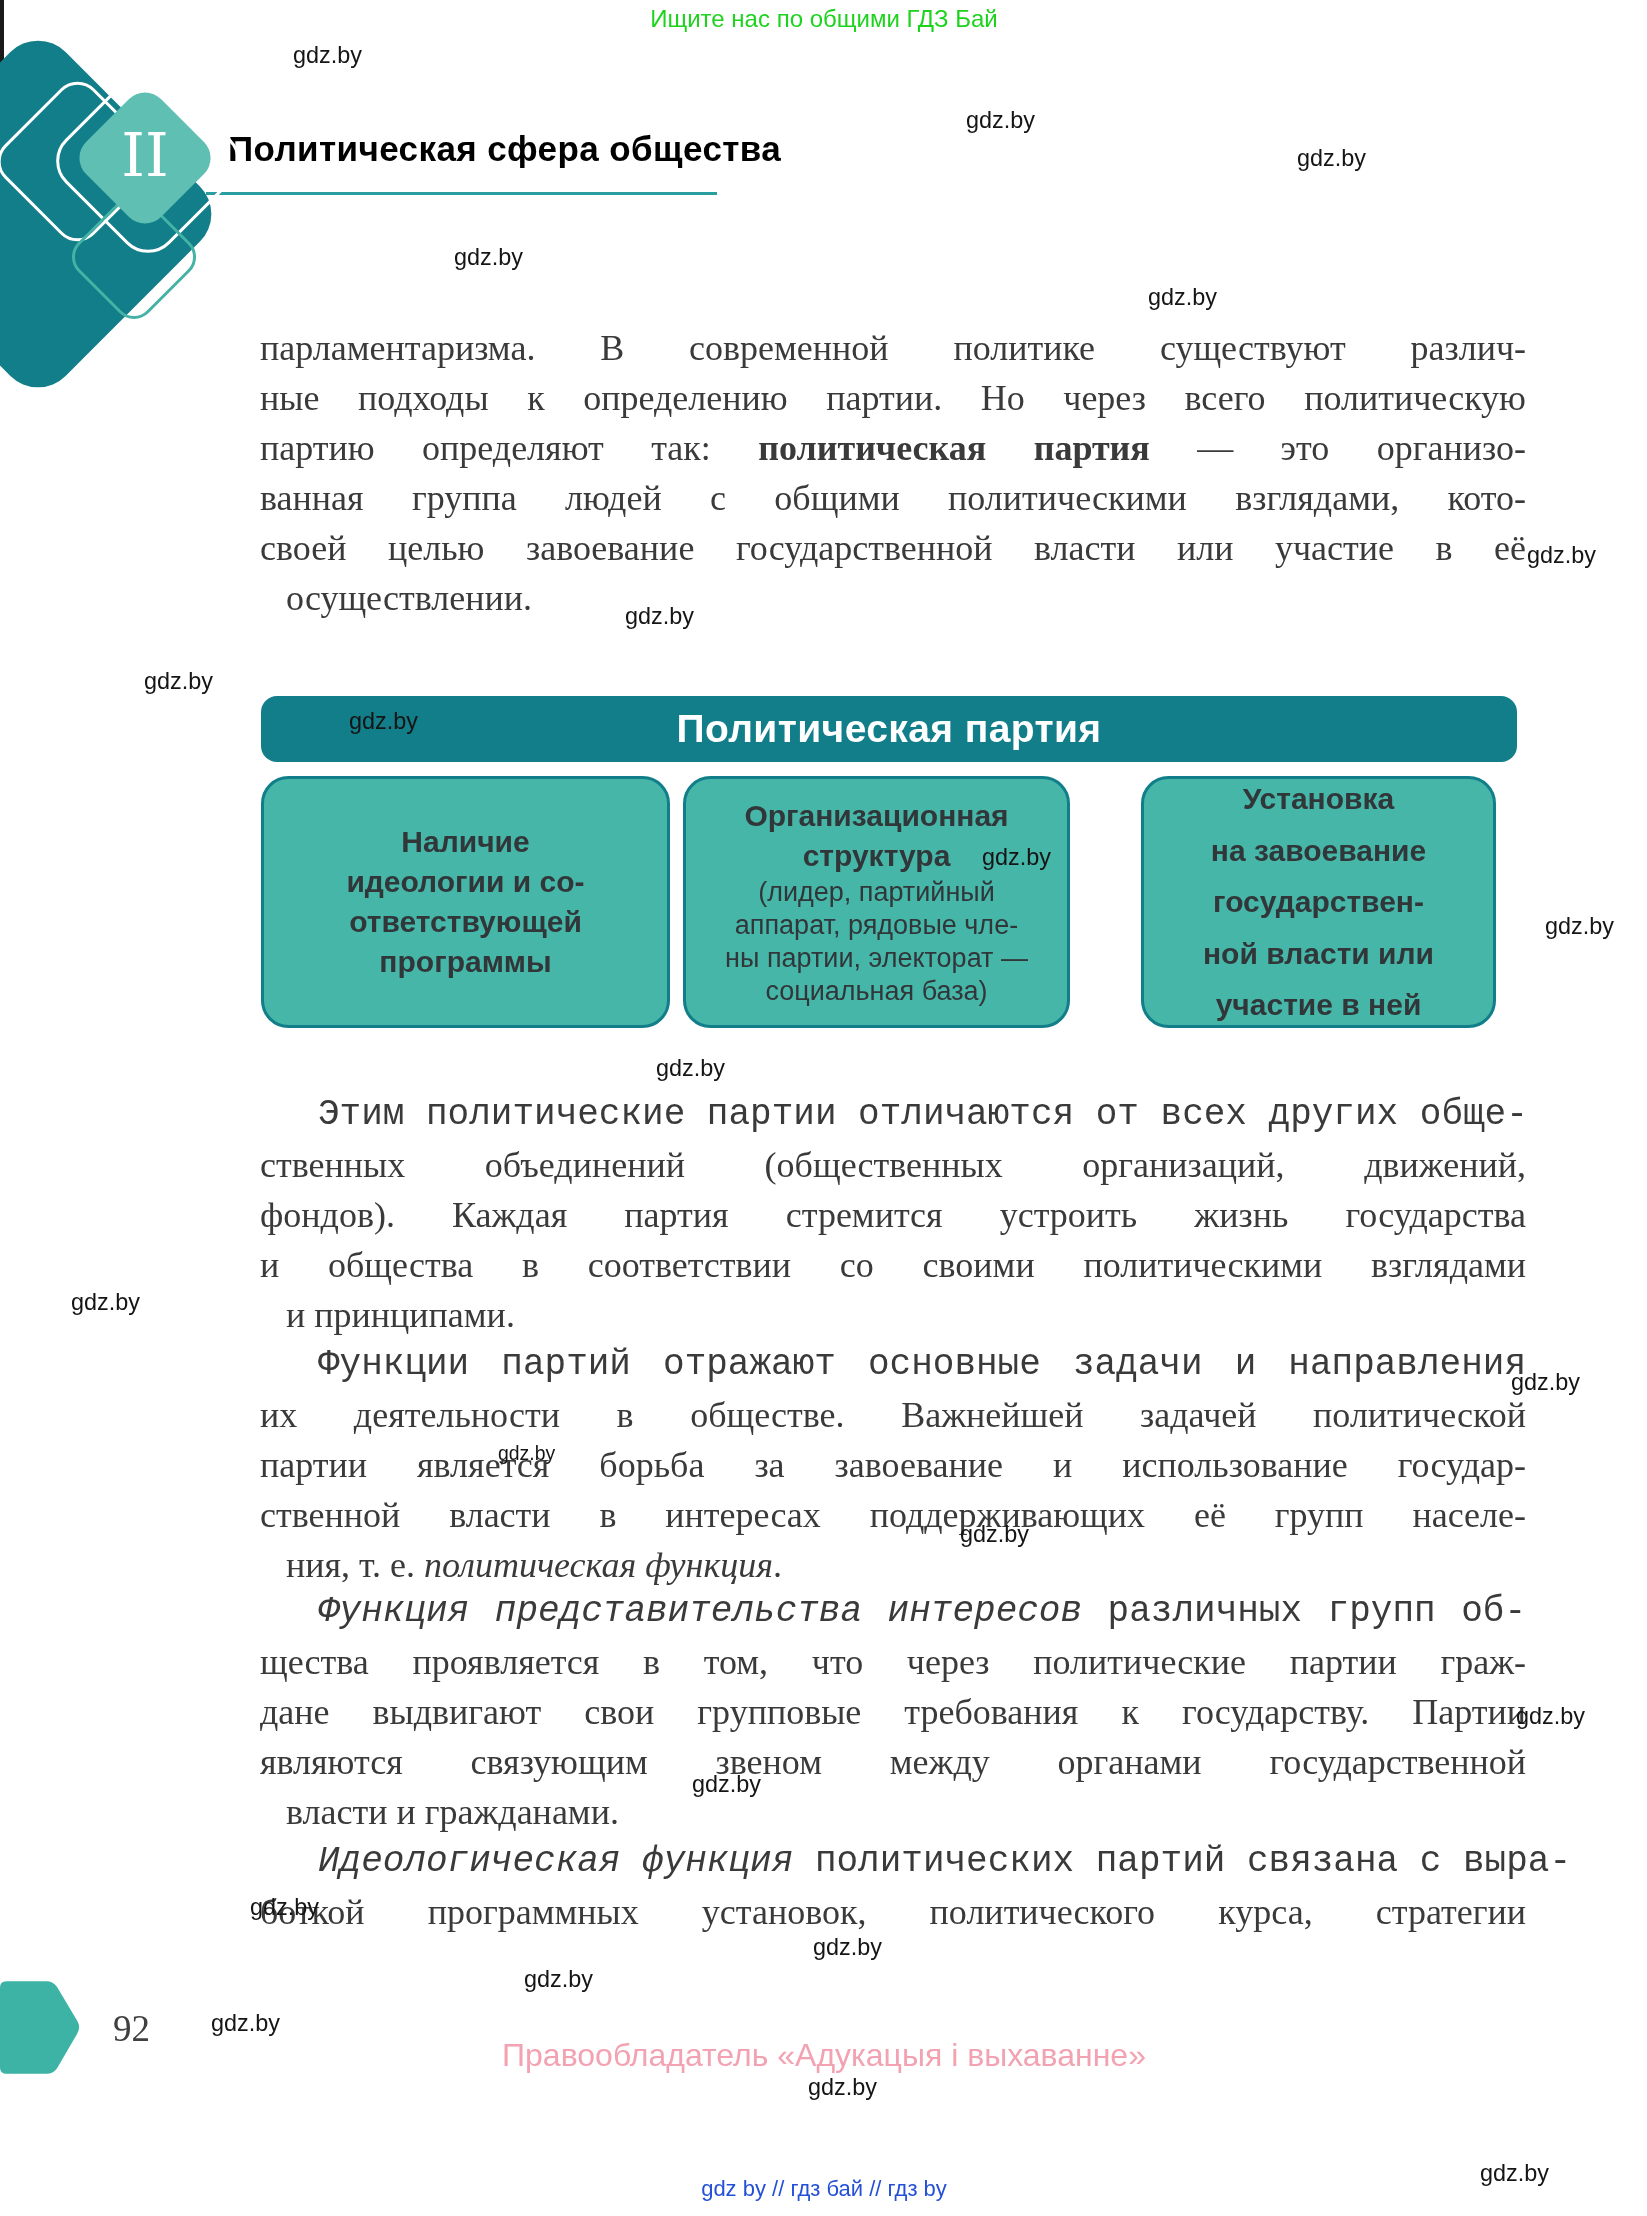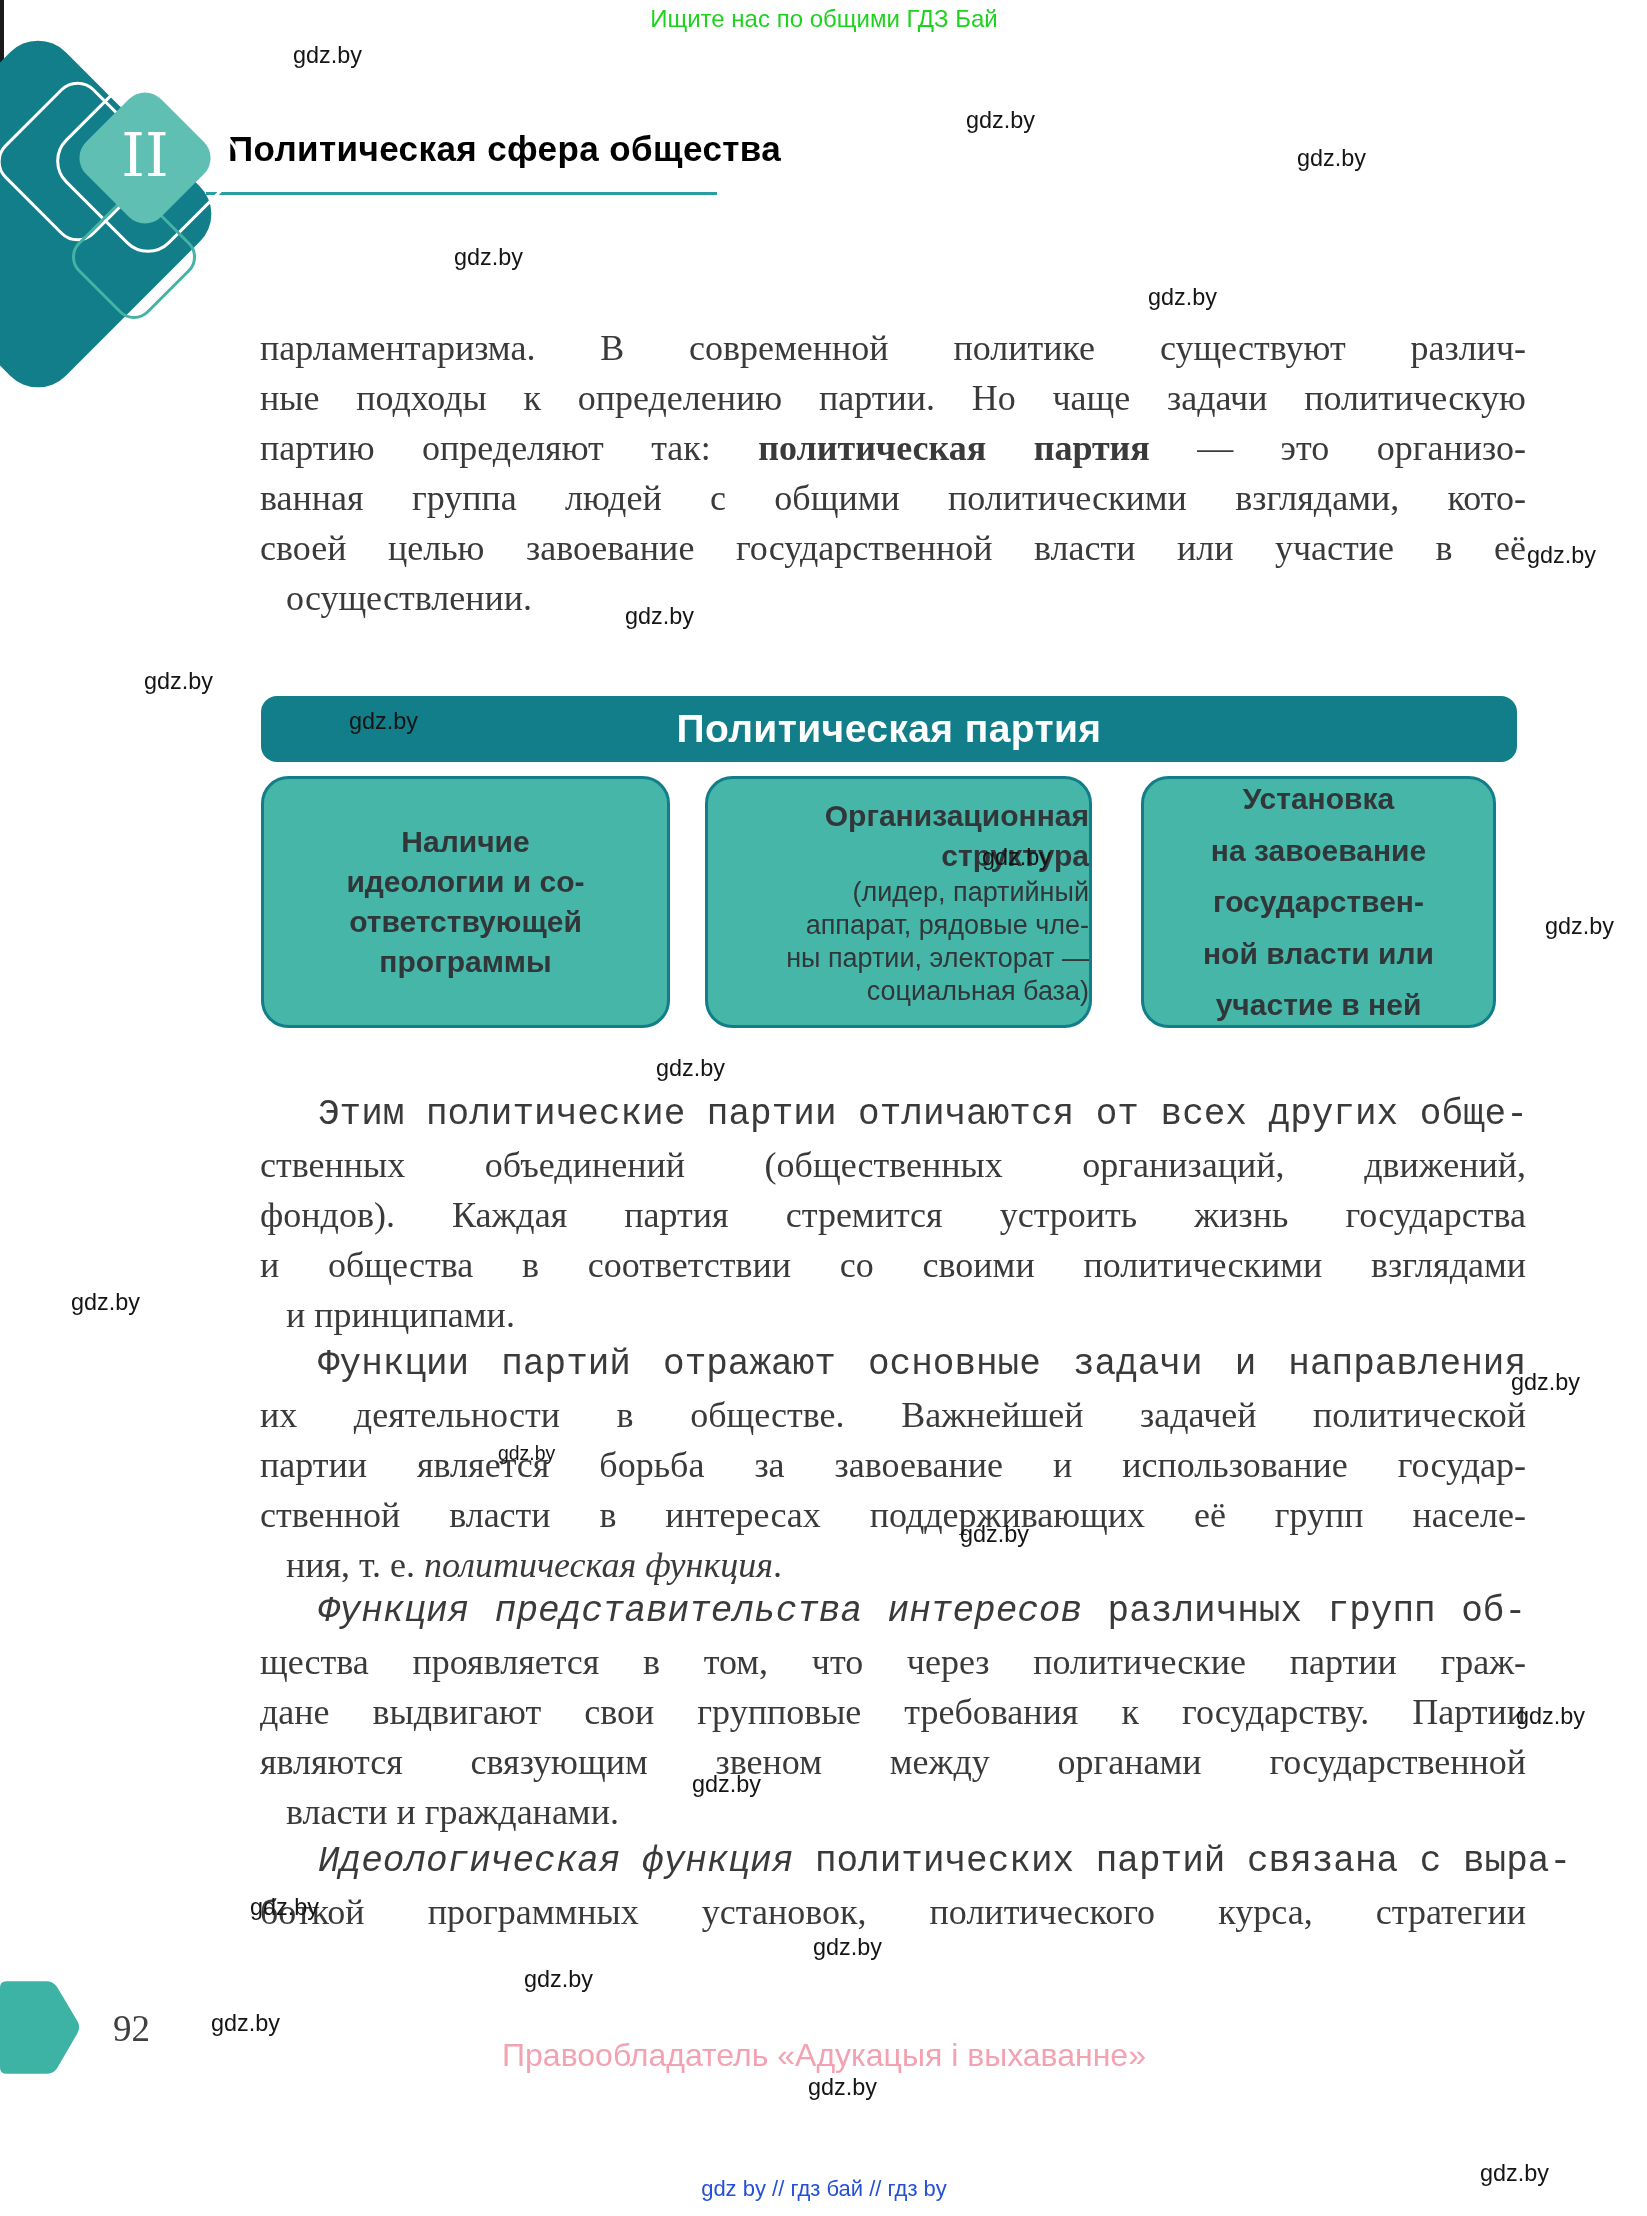--- a/index.html
+++ b/index.html
@@ -48,21 +48,21 @@
   .diagram-bar{position:absolute;left:261px;top:696px;width:1256px;height:66px;
                background:#117e89;border-radius:16px;z-index:2;
                display:flex;align-items:center;justify-content:center;}
   .diagram-bar-title{font-size:39px;font-weight:bold;color:#ffffff;letter-spacing:0.4px;}
   .dbox{position:absolute;top:776px;height:252px;background:#46b6a9;border:3.2px solid #117e89;
         border-radius:27.4px;z-index:2;box-sizing:border-box;color:#313639;
         display:flex;flex-direction:column;justify-content:center;text-align:center;}
   .dbox .bl{font-size:30px;font-weight:bold;line-height:40px;}
   .dbox .rl{font-size:27px;line-height:33px;}
   .dbox1{left:261px;width:409px;}
-  .dbox2{left:705px;width:387px;align-items:flex-end;}
+  .dbox2{left:683px;width:387px;}
   .dbox3{left:1141px;width:355px;justify-content:space-between;}
 
   
   .page-arrow{position:absolute;left:0;top:1981px;}
   .page-number{position:absolute;left:113px;top:2007px;font-family:"Liberation Serif",serif;
                font-size:37px;color:#3f3f3f;}
   .copyright{position:absolute;left:50%;top:2037px;transform:translateX(-50%);
              font-size:32px;color:#f3a2b2;white-space:nowrap;}
   .footer-links{position:absolute;left:50%;top:2176px;transform:translateX(-50%);
                 font-size:22px;color:#2450d8;white-space:nowrap;}
@@ -83,21 +83,21 @@
     <div class="od od-teal-lower"></div>
     <div class="badge-diamond"></div>
     <div class="badge-text">II</div>
   </div>
 
   <div class="chapter-title">Политическая сфера общества</div>
   <div class="chapter-underline"></div>
 
   <div class="bodycol" style="top:323px">
     <div class="ln">парламентаризма. В современной политике существуют различ-</div>
-    <div class="ln">ные подходы к определению партии. Но чаще задачи политическую</div>
+    <div class="ln">ные подходы к определению партии. Но через всего политическую</div>
     <div class="ln"><span>партию определяют так: </span><span class="bold">политическая партия</span><span> — это организо-</span></div>
     <div class="ln">ванная группа людей с общими политическими взглядами, кото-</div>
     <div class="ln">своей целью завоевание государственной власти или участие в её</div>
     <div class="ln last">осуществлении.</div>
   </div>
 
   <div class="diagram-bar">
     <div class="diagram-bar-title">Политическая партия</div>
   </div>
 

